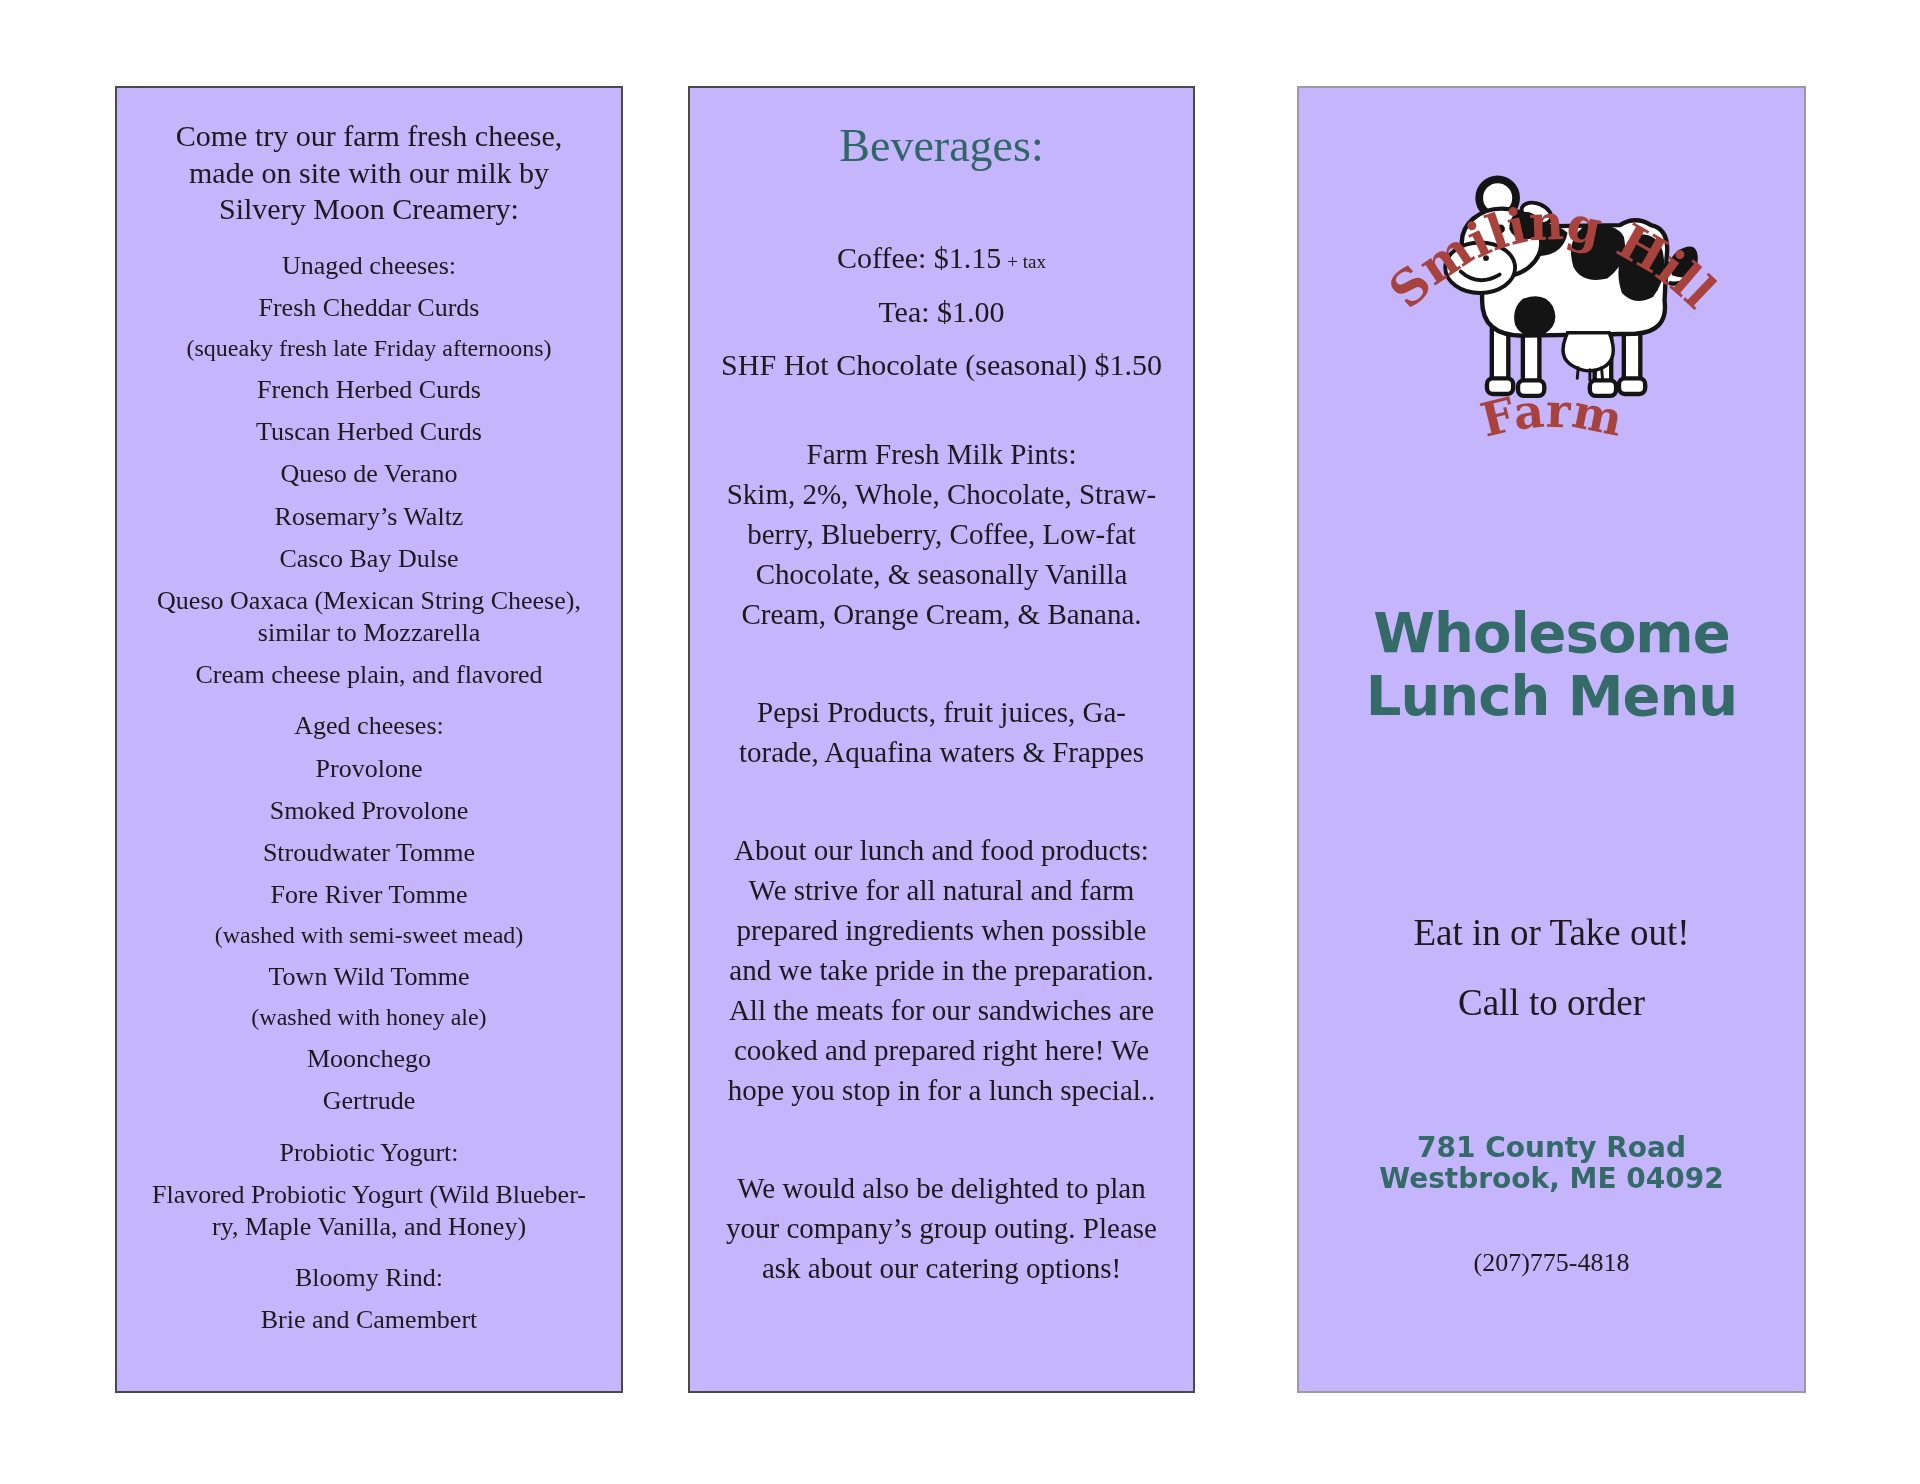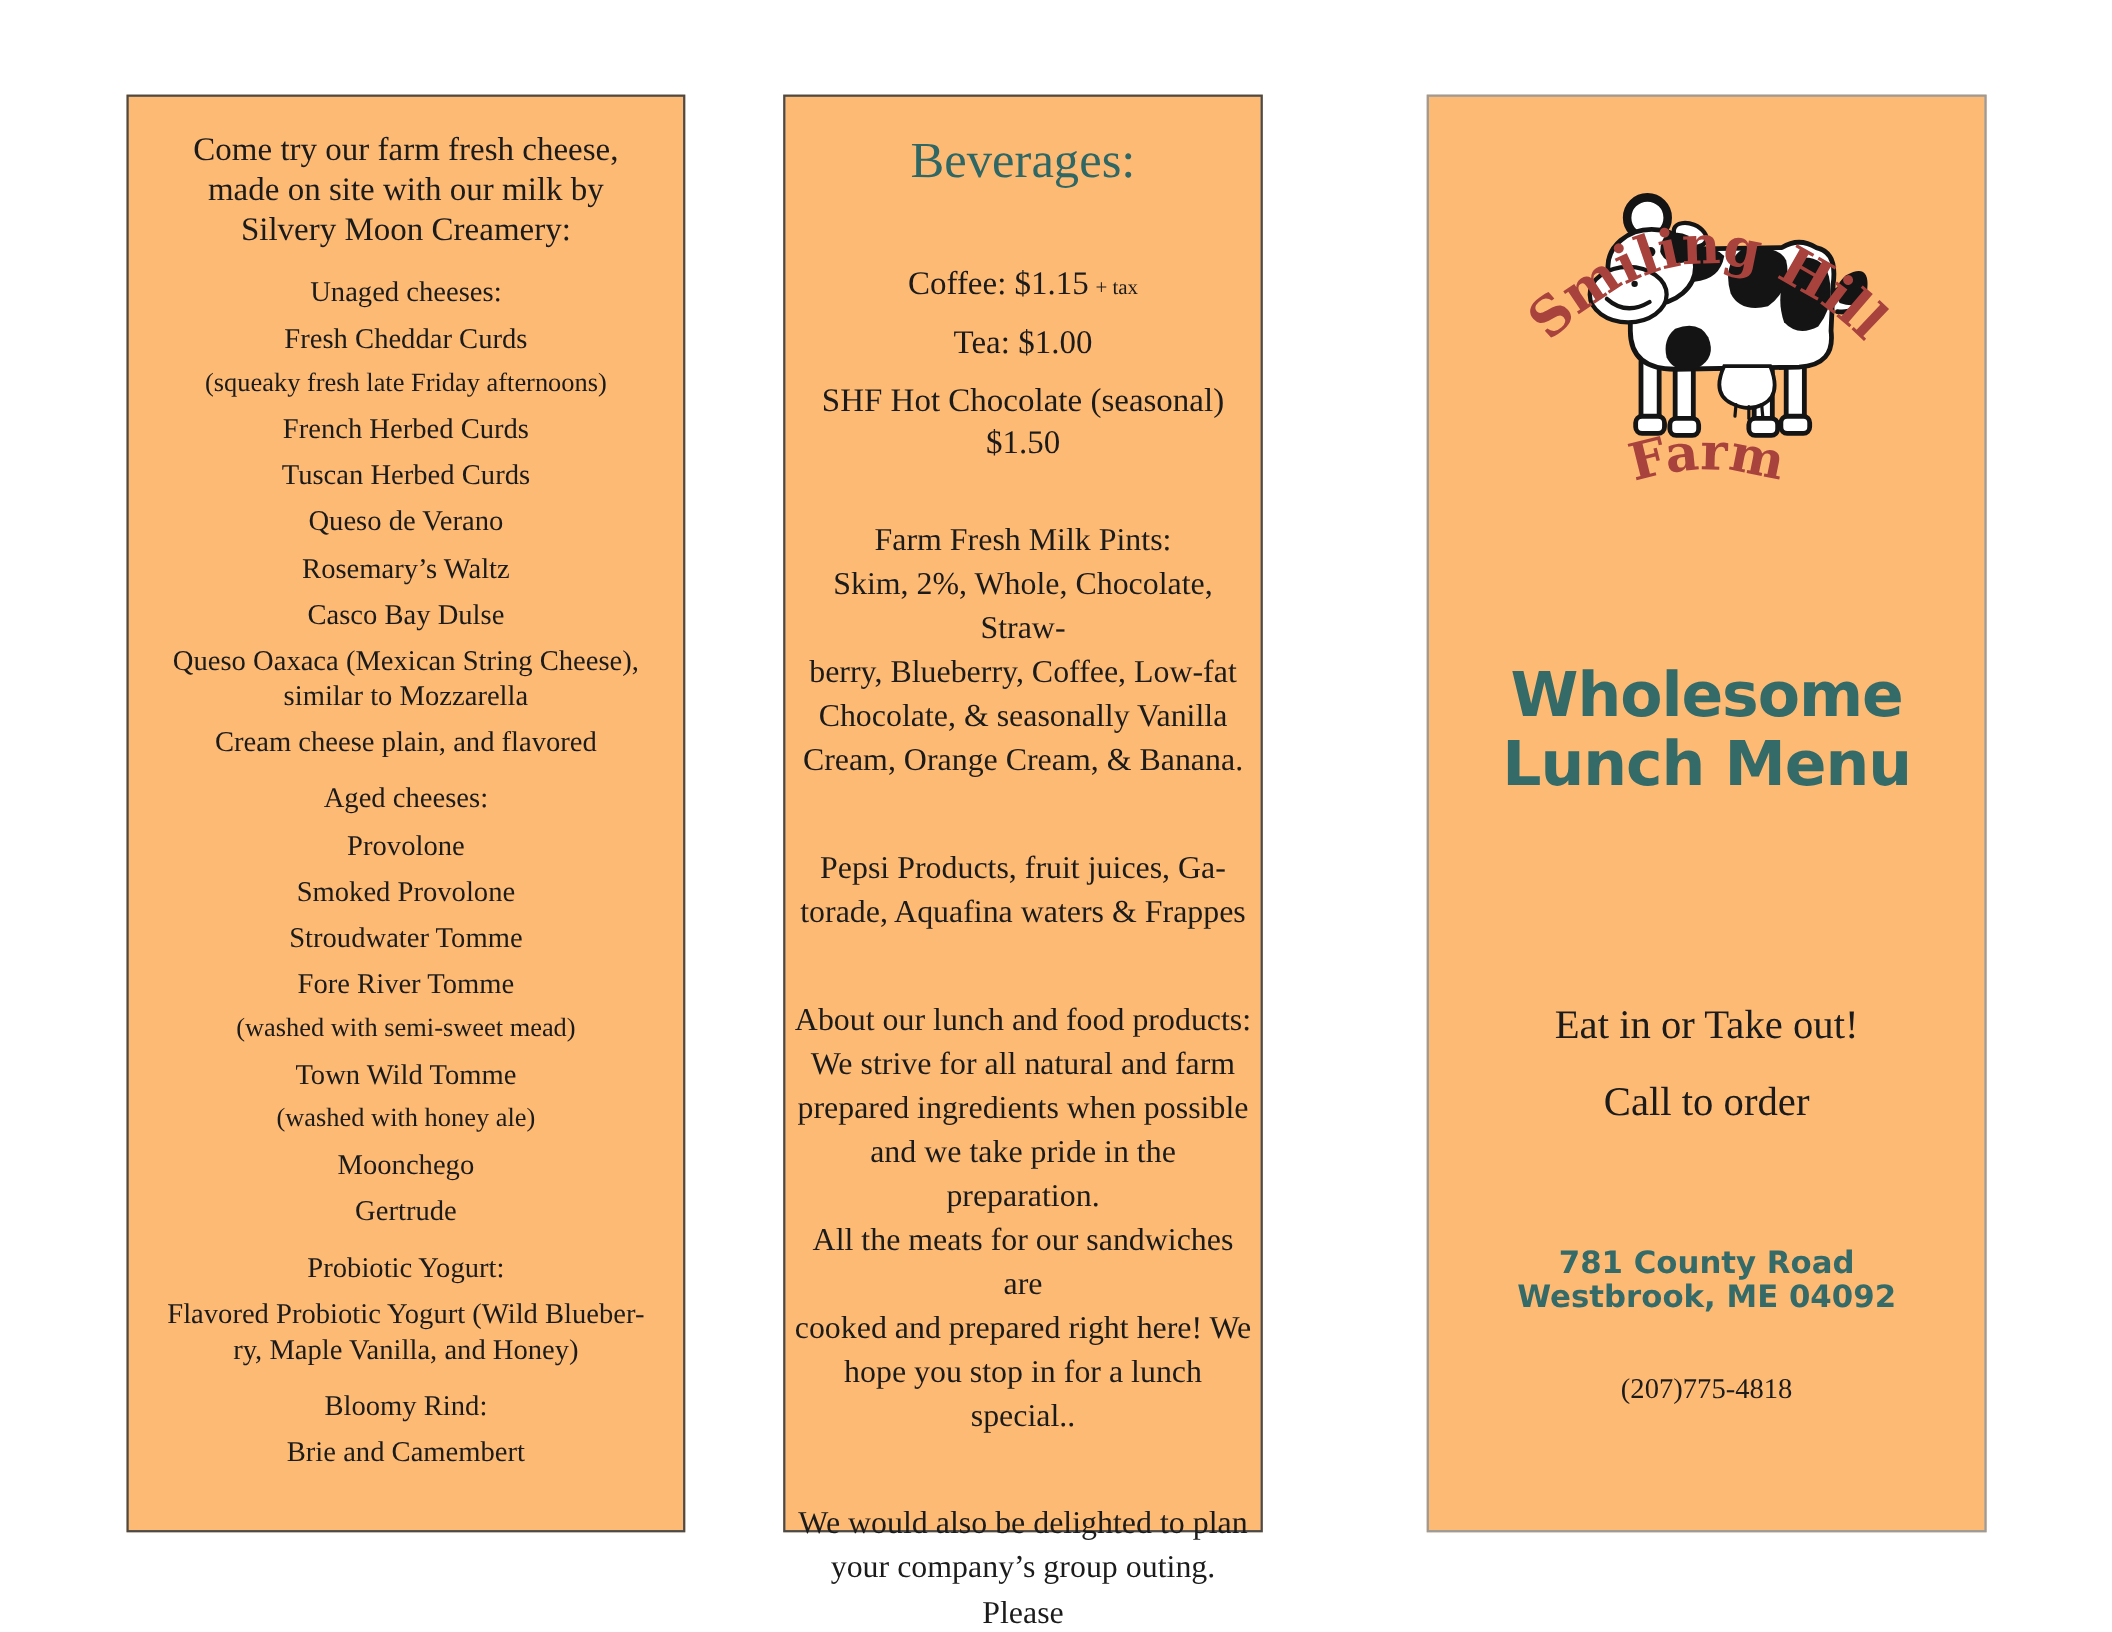--- a/index.html
+++ b/index.html
@@ -9,25 +9,25 @@
     --red:#a8423d;
     --border-dark:#4a4a4a;
     --border-light:#9b9b9b;
   }
   html,body{margin:0;padding:0;}
   body{
     width:1920px;height:1484px;position:relative;background:#ffffff;
     font-family:"Liberation Serif", serif;color:var(--ink);overflow:hidden;
   }
   .panel{
-    position:absolute;top:86px;height:1307px;background:#fdba74;
+    position:absolute;top:86px;height:1307px;background:#c4b5fd;
     box-sizing:border-box;text-align:center;
   }
   #left-panel{left:115px;width:508px;border:2px solid var(--border-dark);padding:30px 10px 0;}
-  #middle-panel{left:712px;width:436px;border:2px solid var(--border-dark);padding:22px 8px 0;}
+  #middle-panel{left:688px;width:507px;border:2px solid var(--border-dark);padding:22px 8px 0;}
   #right-panel{left:1297px;width:509px;border:2px solid var(--border-light);padding:40px 8px 0;}
 
   
   .intro{margin-bottom:22px;}
   .intro-line{font-size:30px;line-height:1.22;}
   .blk{margin-top:11px;font-size:26px;line-height:1.2;}
   .blk.heading{margin-top:20px;text-underline-offset:3px;}
   .blk.paren{font-size:24px;}
   .blk.cont{margin-top:1px;}
 

